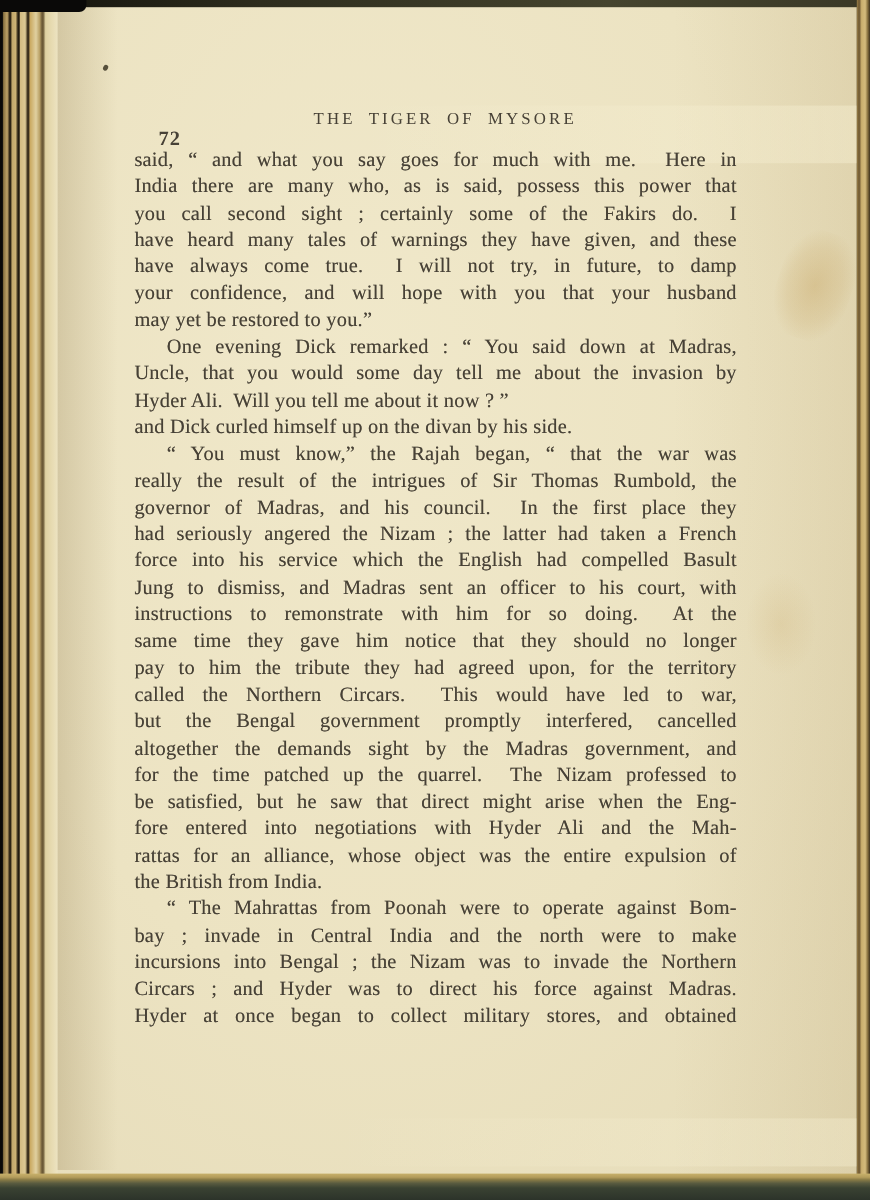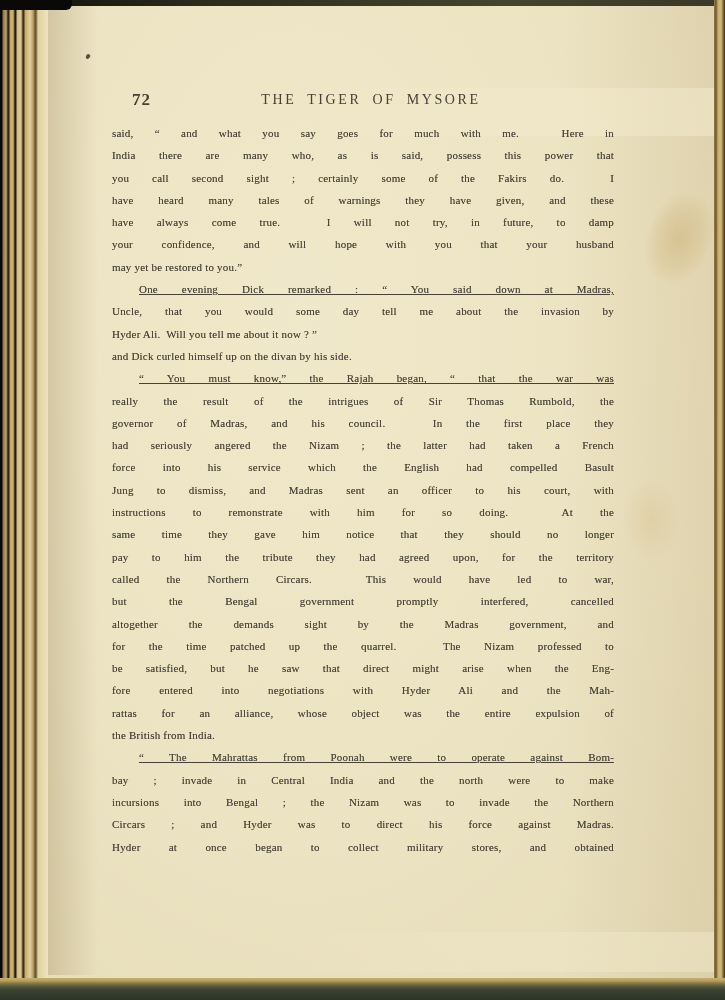--- a/index.html
+++ b/index.html
@@ -80,44 +80,44 @@
   .ink-speck{
     position:absolute;left:86px;top:54px;width:4px;height:5px;
     background:#57503c;border-radius:50% 40% 55% 45%;transform:rotate(25deg);
   }
   
   .running-header{
     position:absolute;left:112px;top:90px;width:502px;height:22px;
     color:var(--ink,#474136);
   }
   .pagenum{
-    position:absolute;left:20px;top:0;
+    position:absolute;left:20px;top:16px;
     font-size:17px;font-weight:700;letter-spacing:1px;
   }
   .running-title{
     position:absolute;left:50%;top:2px;transform:translateX(-50%);
     margin-left:8px;
     font-size:14px;letter-spacing:2.6px;word-spacing:5px;
     white-space:nowrap;
   }
   .text-block{
     position:absolute;left:112px;top:122px;width:502px;
     color:var(--ink,#474136);
-    font-size:11px;
+    font-size:17px;
     letter-spacing:.2px;
     text-shadow:0 0 .5px rgba(71,65,54,.55);
   }
   .line{
     height:22.3px;line-height:22.3px;
     white-space:pre-wrap;
     text-align:justify;text-align-last:justify;
     overflow:hidden;
   }
   .line.flush{text-align-last:left;}
-  .line.indent{text-indent:27px;text-decoration:underline;}
+  .line.indent{text-indent:27px;}
 </style>
 </head>
 <body>
 
 <div class="scene">
 
   <div class="page"></div>
 
   <div class="gutter-shadow"></div>
   <div class="right-shade"></div>

